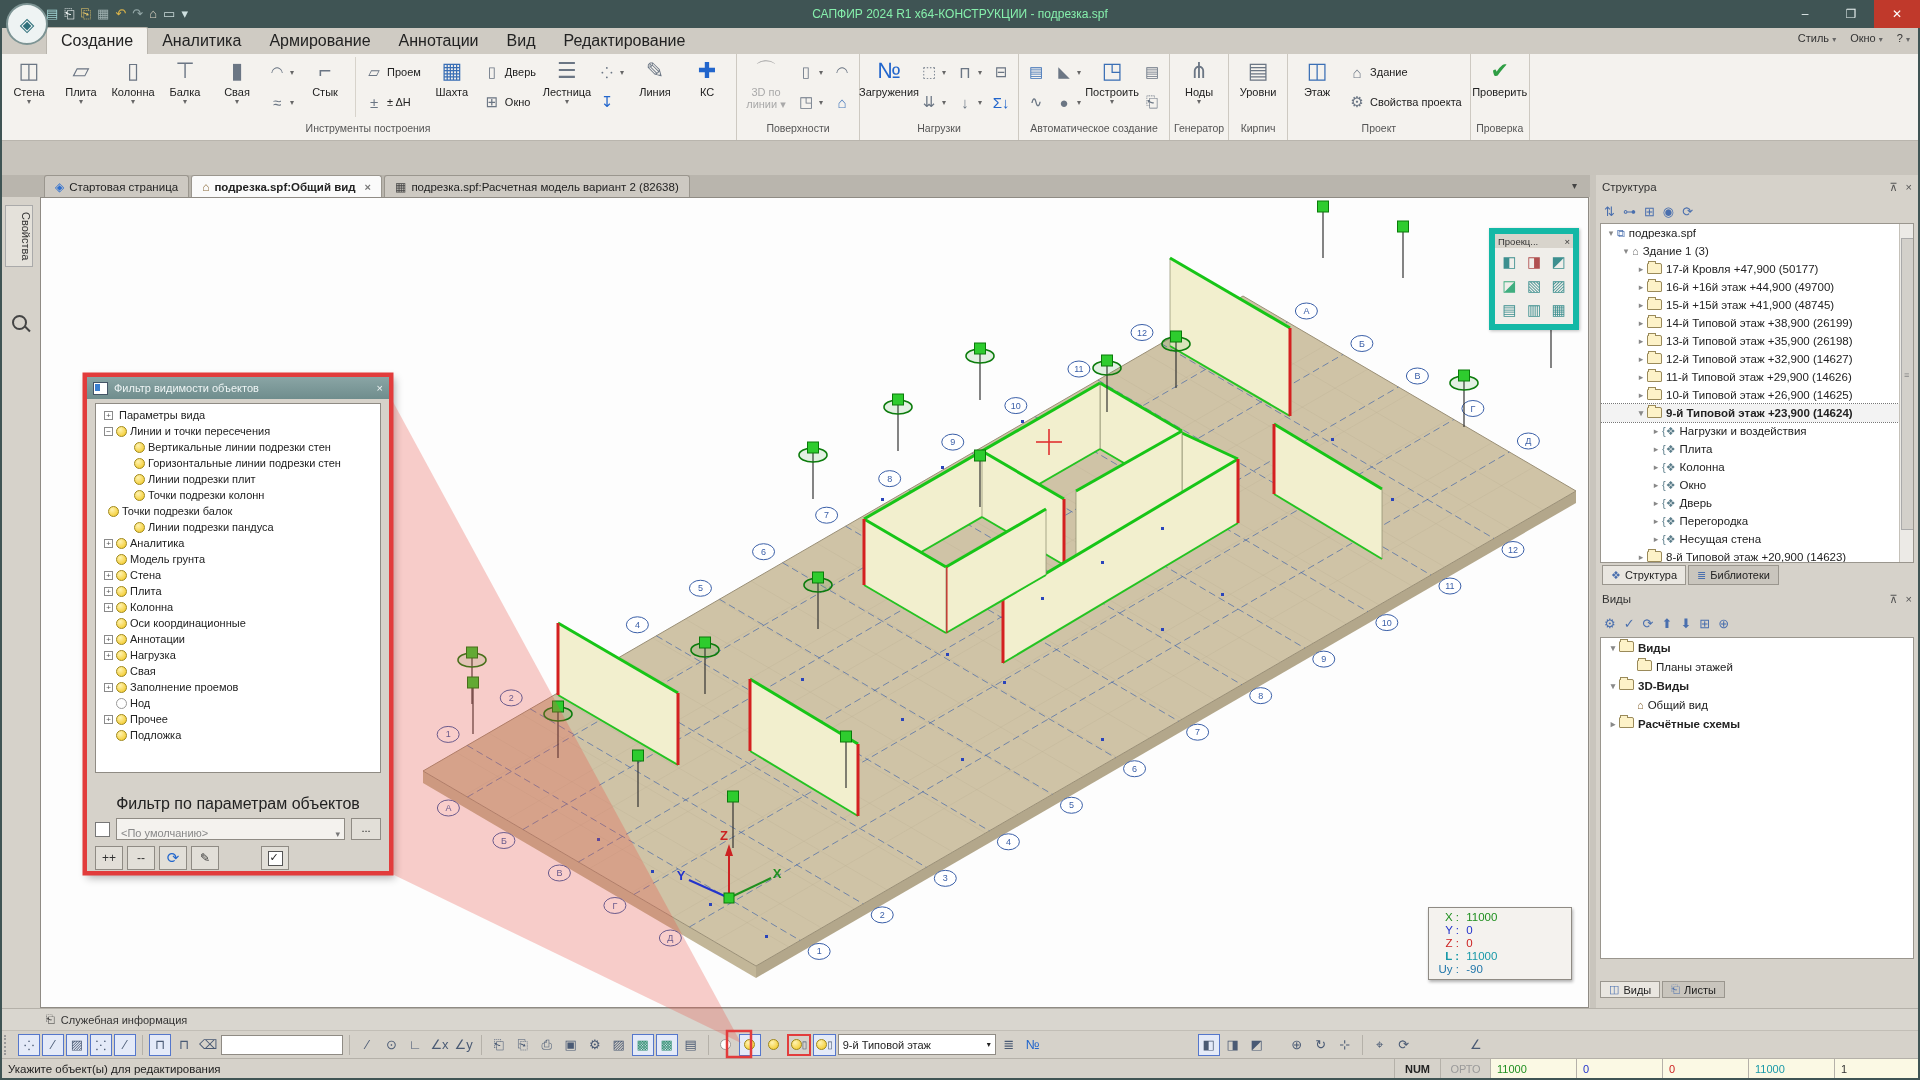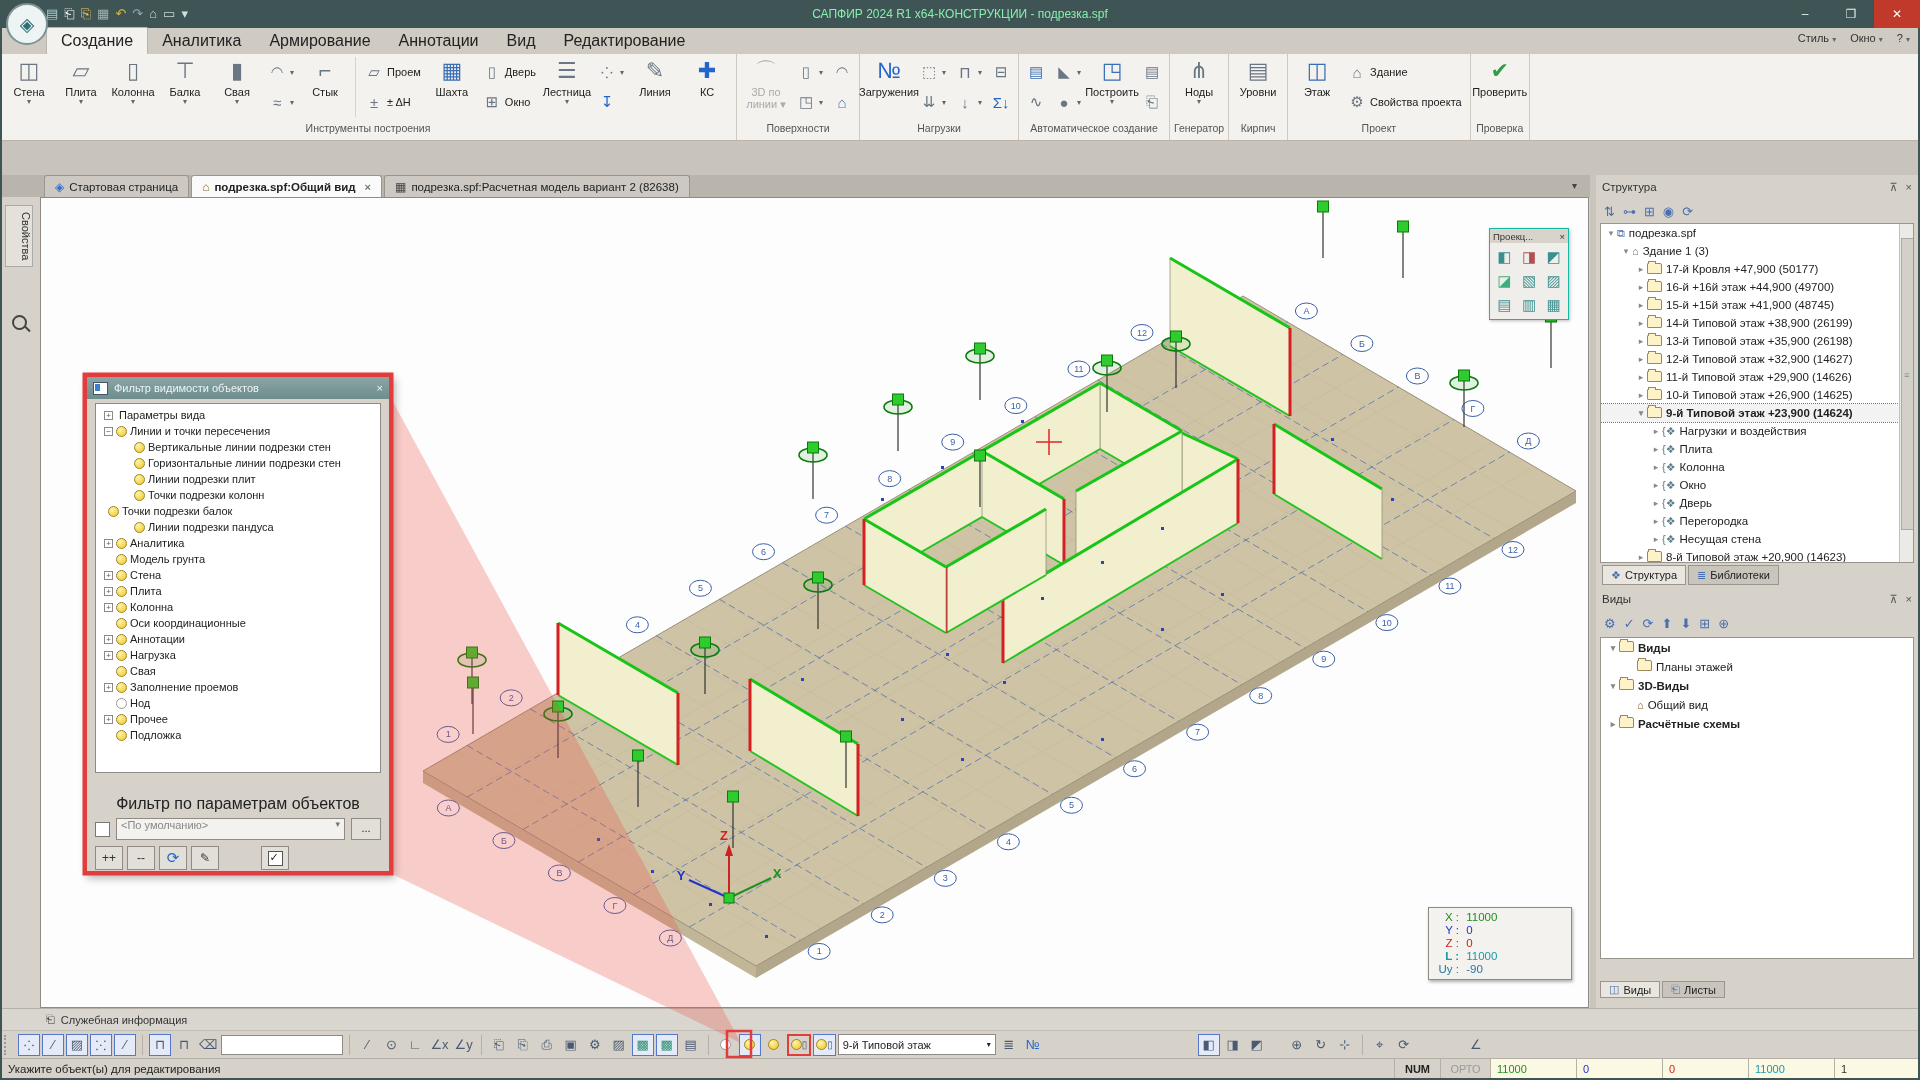--- a/index.html
+++ b/index.html
@@ -47,21 +47,21 @@
   
   #leftstrip{position:absolute;left:0;top:197px;width:40px;height:811px;background:#d6d2ca;border-right:1px solid #b5b1a9;}
   #propstab{position:absolute;left:5px;top:8px;width:26px;padding:6px 0;background:#e4e1da;border:1px solid #aaa;
             writing-mode:vertical-rl;text-align:center;font-size:11px;color:#333;}
   .mag{position:absolute;left:12px;top:118px;width:11px;height:11px;border:2px solid #444;border-radius:50%;}
   .mag:after{content:"";position:absolute;width:7px;height:2px;background:#444;transform:rotate(45deg);right:-6px;bottom:-2px;}
   
   #viewport{position:absolute;left:40px;top:197px;width:1549px;height:811px;background:#fdfdfd;border:1px solid #8f8b84;box-sizing:border-box;overflow:hidden;}
   #scene{position:absolute;left:0;top:0;}
   
-  #projpal{position:absolute;left:1448px;top:30px;width:78px;background:#f0eeea;border:1px solid #14b8a6;box-shadow:1px 1px 3px rgba(0,0,0,.25);z-index:10;}
+  #projpal{position:absolute;left:1448px;top:30px;width:78px;background:#f0eeea;border:6px solid #14b8a6;box-shadow:1px 1px 3px rgba(0,0,0,.25);z-index:10;}
   #projtitle{height:14px;background:#d8d4cc;font-size:9.5px;display:flex;justify-content:space-between;align-items:center;padding:0 3px;color:#333;}
   #projgrid{display:grid;grid-template-columns:repeat(3,1fr);padding:2px;}
   .pico{height:24px;display:flex;align-items:center;justify-content:center;font-size:15px;}
   
   #coordbox{position:absolute;left:1387px;top:709px;width:130px;background:#f4f2ee;border:1px solid #8f8b84;box-shadow:1px 2px 3px rgba(0,0,0,.3);padding:3px 6px;z-index:10;font-size:11.5px;line-height:13px;}
   .crow span.k{display:inline-block;width:24px;text-align:right;margin-right:4px;}
   
   #splitter{position:absolute;left:1590px;top:175px;width:6px;height:833px;background:#c9c5bd;}
   #rightpanel{position:absolute;left:1596px;top:175px;width:322px;height:833px;background:#d6d2ca;}
   .phead{height:24px;display:flex;align-items:center;padding:0 6px;font-size:11.5px;color:#333;}
@@ -114,21 +114,21 @@
   #dlgicon{width:13px;height:11px;background:#fff;border:1px solid #456;display:inline-block;position:relative;}
   #dlgicon:after{content:"";position:absolute;left:1px;top:1px;width:5px;height:7px;background:#3a7fd0;}
   #dlgtree{margin:4px 8px 0 8px;height:370px;background:#fff;border:1px solid #8f8b84;overflow:hidden;padding-top:3px;box-sizing:border-box;}
   .drow{display:flex;align-items:center;height:16px;font-size:11px;white-space:nowrap;}
   .dexp{width:9px;height:9px;border:1px solid #8a8a8a;font-size:8px;line-height:7px;text-align:center;color:#555;background:#fff;margin-right:3px;flex:none;box-sizing:border-box;}
   .dlbl{margin-left:3px;}
   #dlgfilterlbl{text-align:center;margin-top:22px;font-size:16px;color:#222;}
   #dlgcomborow{display:flex;align-items:center;margin:5px 8px 0 8px;gap:6px;}
   .chk{width:13px;height:13px;background:#fff;border:1px solid #777;flex:none;}
   .chk.checked:after{content:"✓";font-size:11px;color:#222;position:relative;left:1px;top:-2px;}
-  #dlgcombo{flex:1;height:20px;background:#f4f2ee;border:1px solid #8f8b84;display:flex;align-items:flex-start;justify-content:space-between;padding:0 4px;color:#888;}
+  #dlgcombo{flex:1;height:20px;background:#f4f2ee;border:1px solid #8f8b84;display:flex;align-items:flex-end;justify-content:space-between;padding:0 4px;color:#888;}
   #dlgdots{width:28px;height:20px;background:#e2dfd8;border:1px solid #8f8b84;text-align:center;line-height:18px;}
   #dlgbtns{display:flex;align-items:center;margin:6px 8px 0 8px;gap:4px;}
   .dbtn{min-width:26px;height:22px;background:#e2dfd8;border:1px solid #8f8b84;display:flex;align-items:center;justify-content:center;font-size:12px;color:#333;}
   
   #overlay{position:absolute;left:0;top:0;z-index:40;pointer-events:none;}
   .arrowdn{font-size:8px;color:#666;}
 </style>
 </head>
 <body>
 

